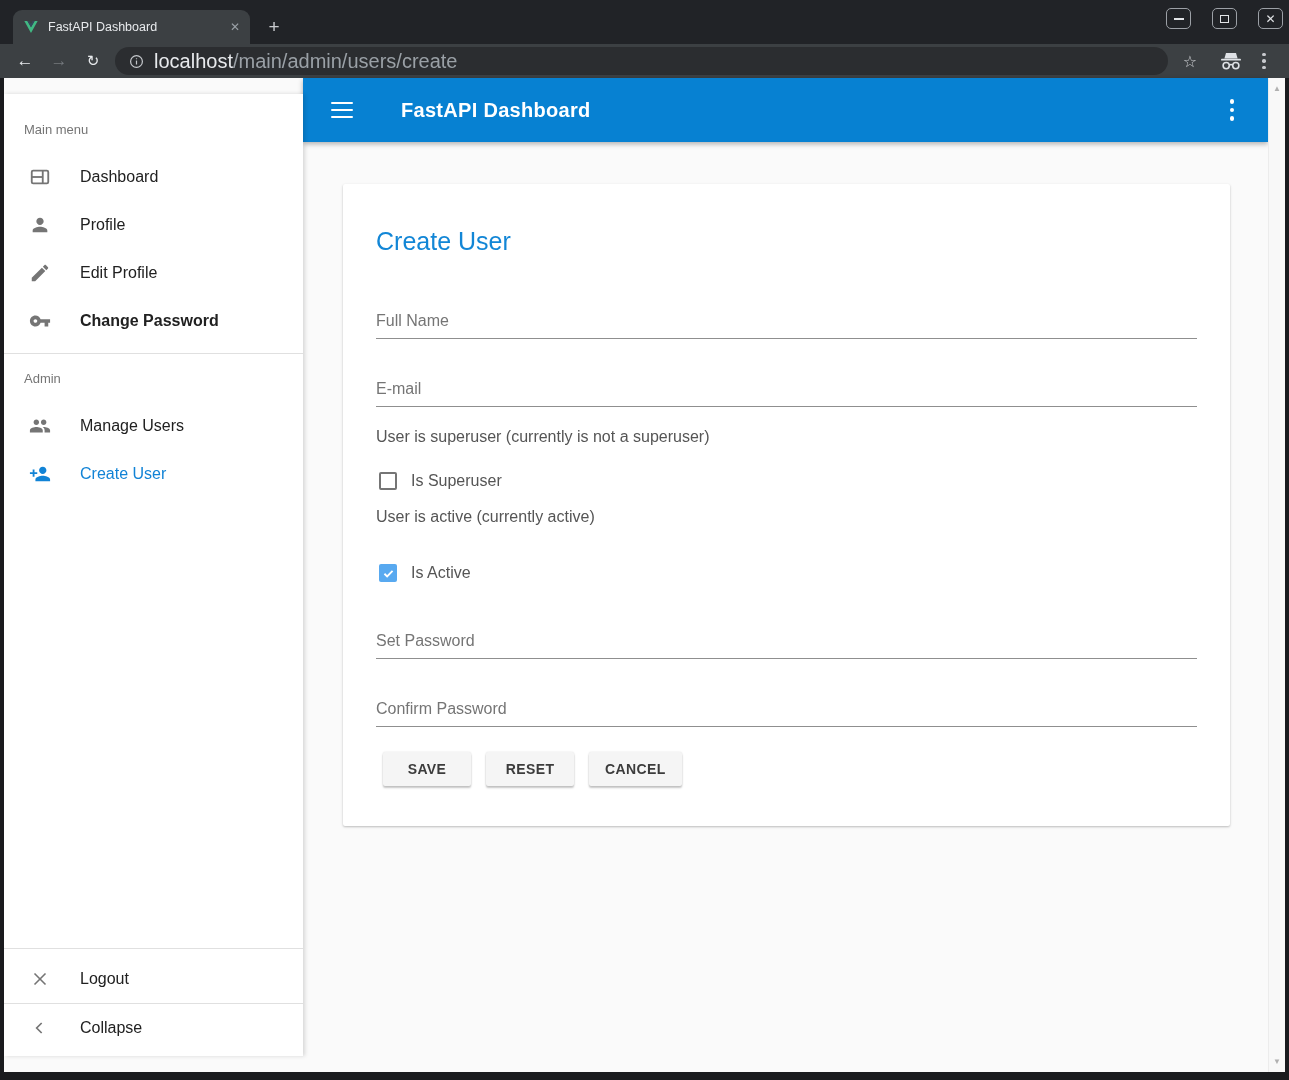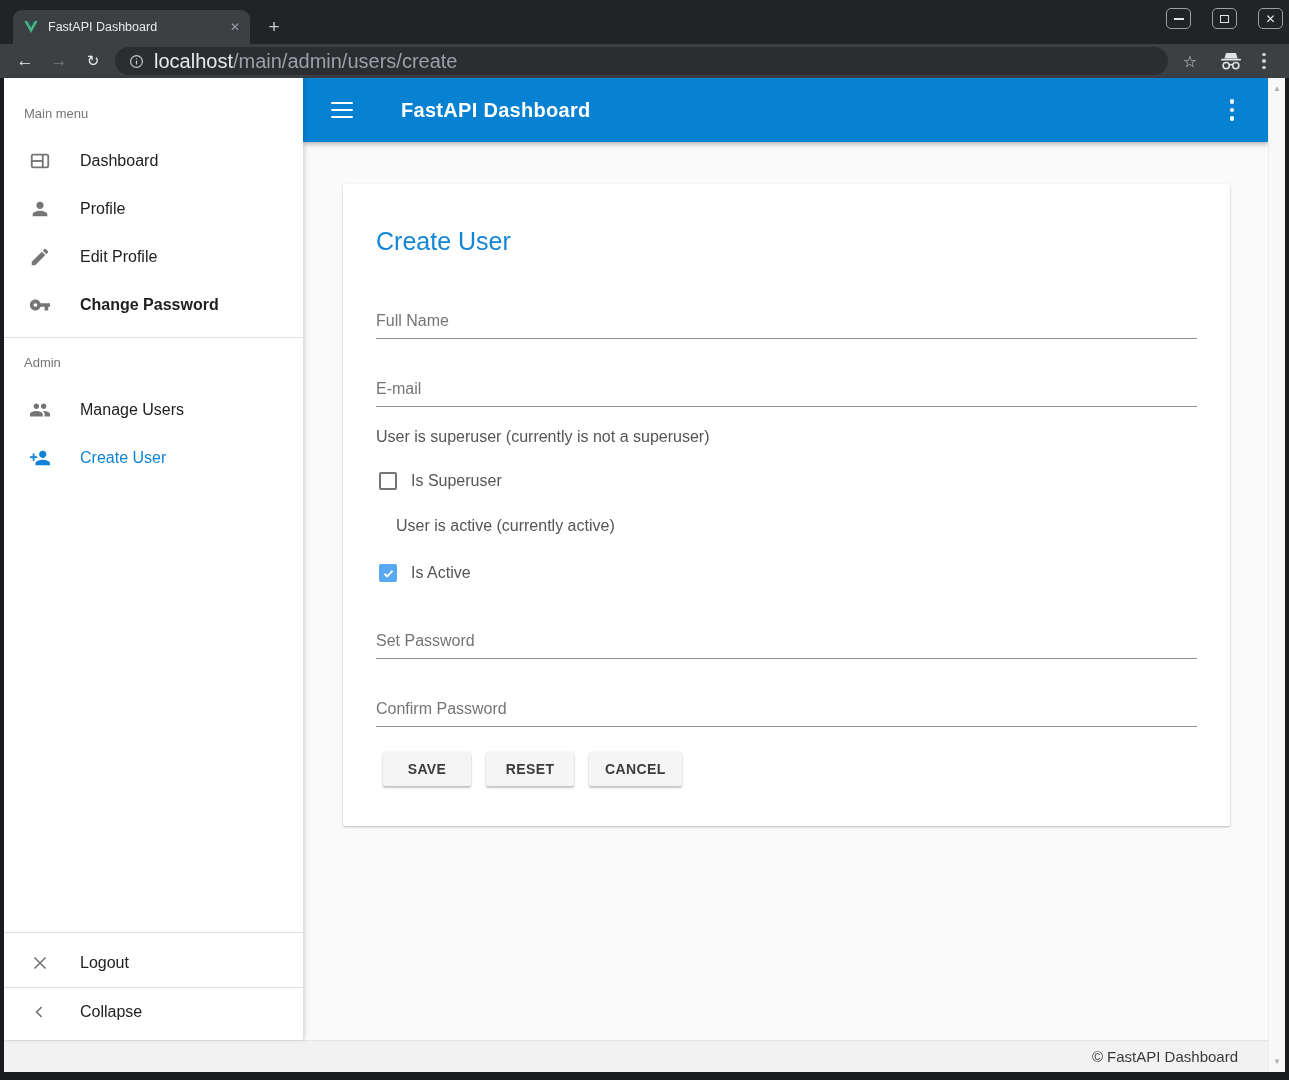--- a/index.html
+++ b/index.html
@@ -53,21 +53,21 @@
   .appbar-title { color:#fff; font-size:20px; font-weight:700; margin-left:44px; letter-spacing:.3px; }
   .kebab-light { position:absolute; right:30px; display:flex; flex-direction:column; gap:4px; padding:4px; }
   .kebab-light i { width:4.5px; height:4.5px; border-radius:50%; background:#fff; }
 
   .scrollbar { position:absolute; right:0; top:0; width:17px; height:994px; background:#f8f8f8;
     border-left:1px solid #ececec; z-index:7; }
   .sb-arrow { position:absolute; left:0; width:16px; text-align:center; font-size:8px; color:#b0b0b0; }
   .sb-up { top:6px; } .sb-down { bottom:6px; }
 
   
-  .sidebar { position:absolute; left:0; top:0; width:299px; height:962px; background:#fff;
+  .sidebar { position:absolute; left:0; top:16px; width:299px; height:962px; background:#fff;
     box-shadow:2px 0 4px rgba(0,0,0,.14); z-index:6; }
   .section-label { position:absolute; left:20px; font-size:13px; color:#757575; }
   .nav-item { position:absolute; left:0; width:100%; height:48px; display:flex; align-items:center;
     cursor:pointer; }
   .nav-item .ic { width:24px; height:24px; margin-left:24px; display:flex; align-items:center;
     justify-content:center; }
   .nav-item .lbl { margin-left:28px; font-size:16px; color:#212121; }
   .nav-item.active .lbl { color:#1183d6; }
   .divider { position:absolute; left:0; width:100%; height:1px; background:#e0e0e0; }
 
@@ -262,43 +262,40 @@
 
       <input class="fld" style="top: 119px;" type="text" placeholder="Full Name">
       <input class="fld" style="top: 187px;" type="text" placeholder="E-mail">
 
       <div class="hint" style="top:244px;">User is superuser (currently is not a superuser)</div>
       <div class="cb-row" style="top:288px;">
         <span class="cb unchecked"></span>
         <span class="cb-label">Is Superuser</span>
       </div>
 
-      <div class="hint" style="top:333px;margin-left:20px;">User is active (currently active)</div>
+      <div class="hint" style="top:324px;">User is active (currently active)</div>
       <div class="cb-row" style="top:380px;">
         <span class="cb checked">
           <svg width="13" height="13" viewBox="0 0 24 24" fill="none" stroke="#fff" stroke-width="3.4">
             <polyline points="4.5,12.5 9.5,17.5 19.5,7"></polyline>
           </svg>
         </span>
         <span class="cb-label">Is Active</span>
       </div>
 
       <input class="fld" style="top: 439px;" type="password" placeholder="Set Password">
       <input class="fld" style="top: 507px;" type="password" placeholder="Confirm Password">
 
       <div class="btn-row">
         <button class="btn">SAVE</button>
         <button class="btn">RESET</button>
         <button class="btn">CANCEL</button>
       </div>
     </div>
 
-    <div class="footer">
-      <span>© FastAPI Dashboard</span>
-    </div>
 
     <div class="scrollbar">
       <div class="sb-arrow sb-up">▲</div>
       <div class="sb-arrow sb-down">▼</div>
     </div>
 
   </div>
 </div>
 
 </body></html>

